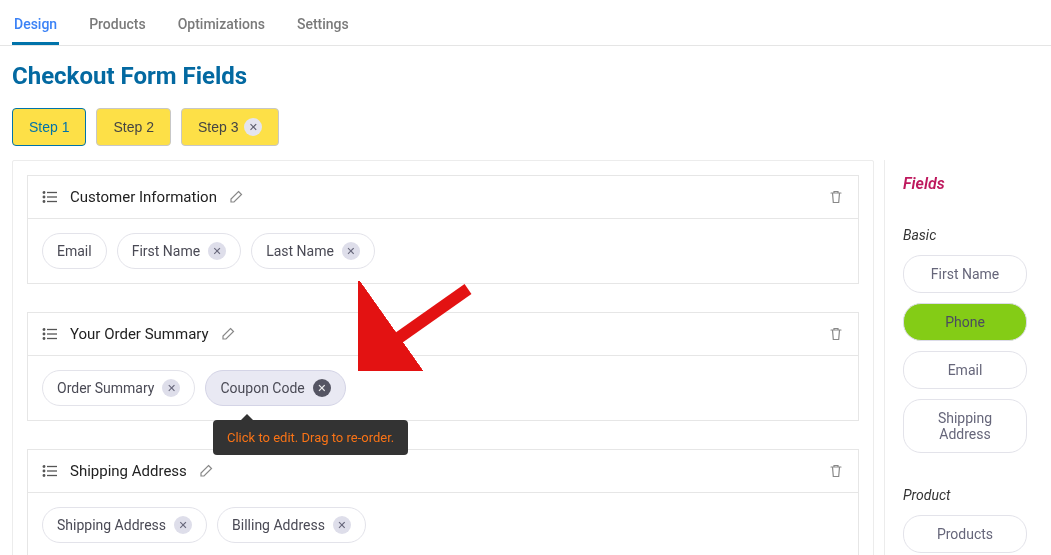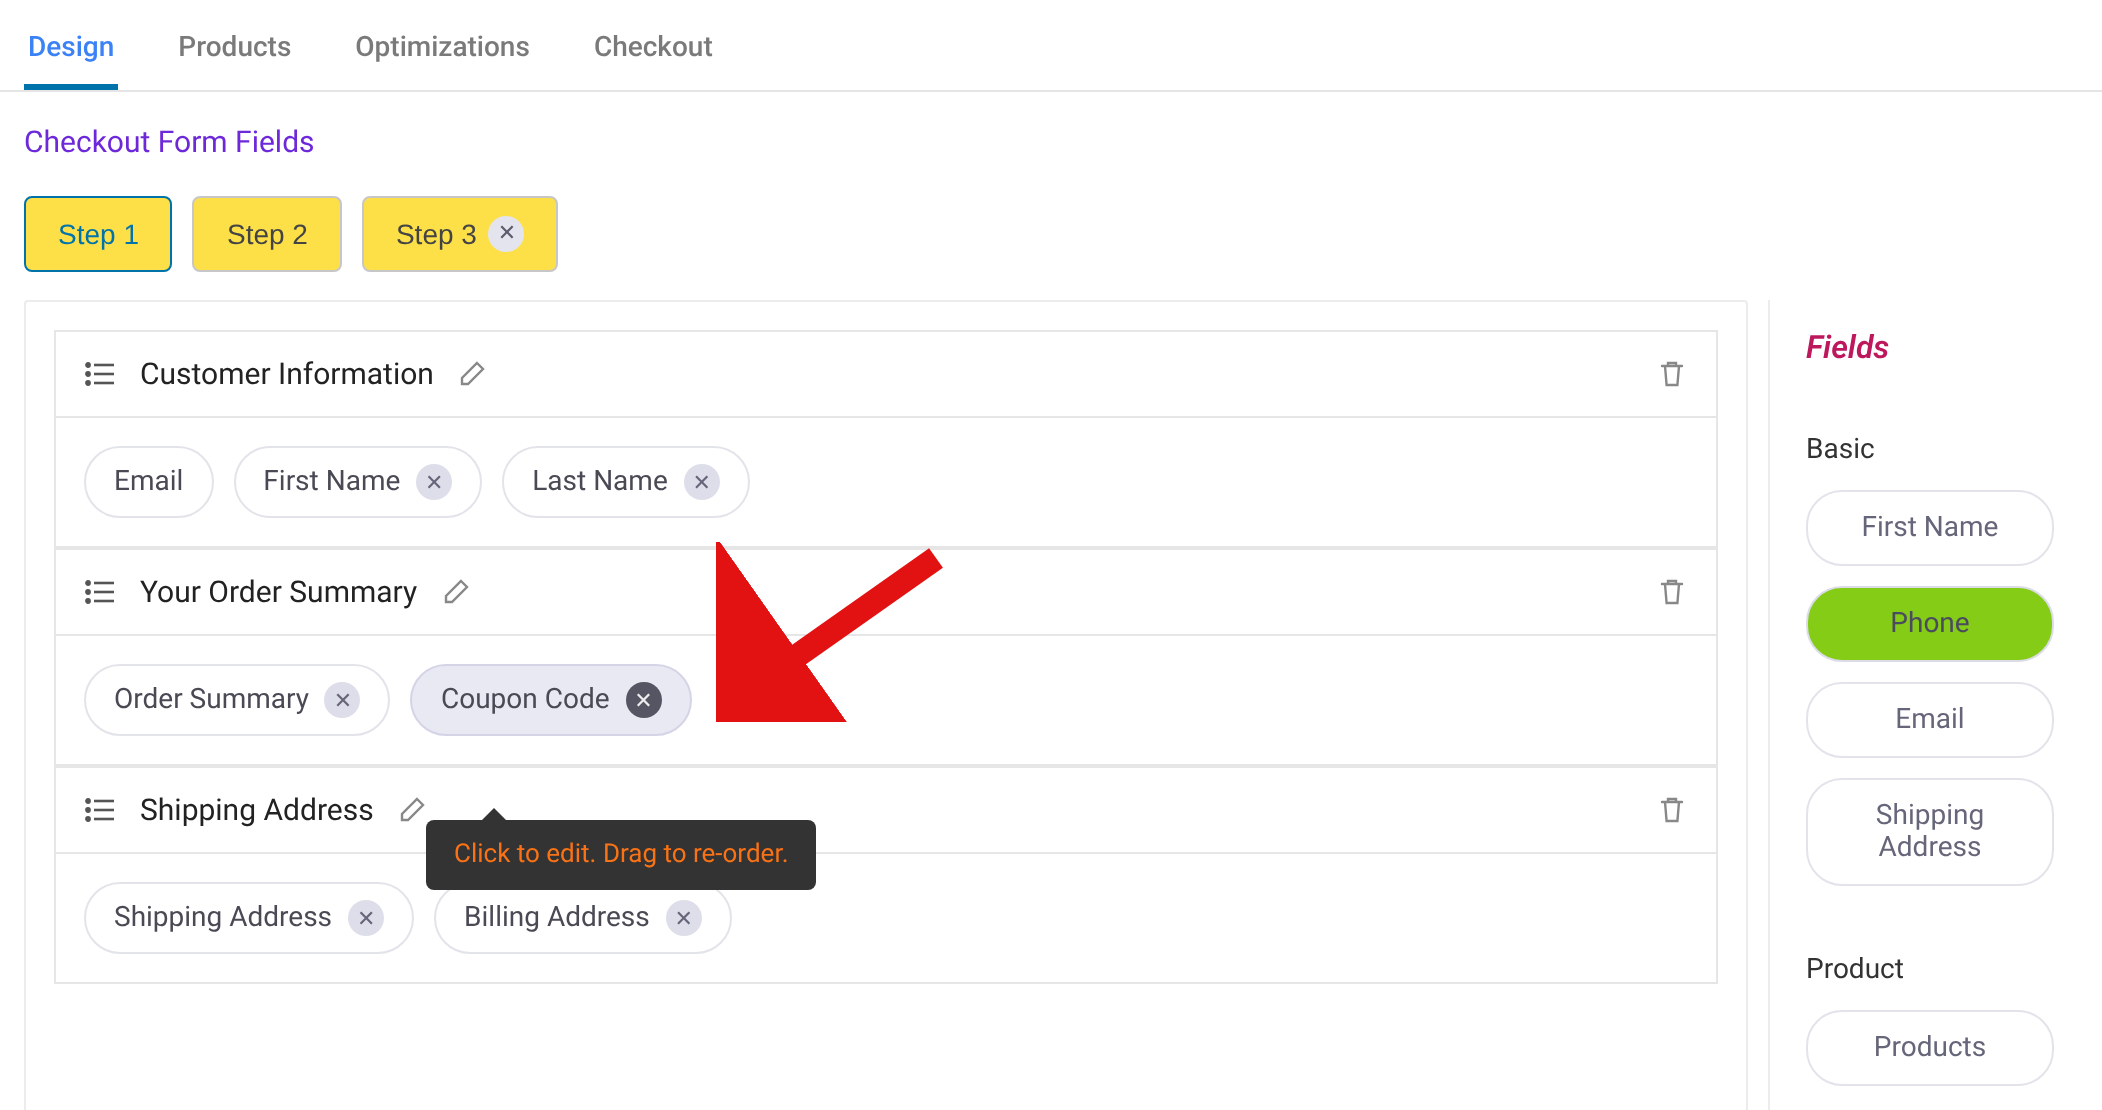--- a/index.html
+++ b/index.html
@@ -22,24 +22,24 @@
       font-size: 14px;
       font-weight: 500;
       cursor: pointer;
       border-bottom: 3px solid transparent;
     }
     .tab.active {
       color: #3b82f6;
       border-bottom: 3px solid #0073aa;
     }
     .page-title {
-      font-size: 15px;
-      font-weight: 400;
+      font-size: 24px;
+      font-weight: 700;
       margin: 16px 12px 18px 12px;
-      color: #6d28d9;
+      color: #0369a1;
     }
     .steps-row {
       display: flex;
       gap: 10px;
       padding: 0 12px 14px 12px;
     }
     .step-btn {
       display: inline-flex;
       align-items: center;
       gap: 6px;
@@ -75,20 +75,21 @@
       flex: 1;
       border: 1px solid #ececec;
       border-radius: 2px;
       padding: 14px 14px 34px 14px;
       position: relative;
     }
     .card {
       border: 1px solid #e6e6e6;
       border-radius: 0;
       background: #fff;
+      margin-bottom: 28px;
     }
     .card:last-child { margin-bottom: 0; }
     .card-header {
       display:flex;
       align-items:center;
       padding: 12px 14px;
       border-bottom: 1px solid #e6e6e6;
     }
     .card-title {
       font-size: 15px;
@@ -167,20 +168,21 @@
       color:#be185d;
       margin-bottom: 29px;
       font-style: italic;
     }
     .sidebar .group-label {
       font-size: 14px;
       color:#333;
       font-weight: 400;
       margin-top: 34px;
       margin-bottom: 12px;
+      font-style: italic;
     }
     .pill {
       display:block;
       width:100%;
       text-align:center;
       padding:10px 10px;
       border:1px solid #e3e3ea;
       border-radius: 18px;
       color:#66667a;
       font-size:14px;
@@ -195,21 +197,21 @@
     }
     svg { display:block; }
   </style>
 </head>
 <body>
 
 <div class="tabs">
   <div class="tab active">Design</div>
   <div class="tab">Products</div>
   <div class="tab">Optimizations</div>
-  <div class="tab">Checkout</div>
+  <div class="tab">Settings</div>
 </div>
 
 <h1 class="page-title">Checkout Form Fields</h1>
 
 <div class="steps-row">
   <button class="step-btn active">
     <span>Step 1</span>
   </button>
   <button class="step-btn">
     <span>Step 2</span>

